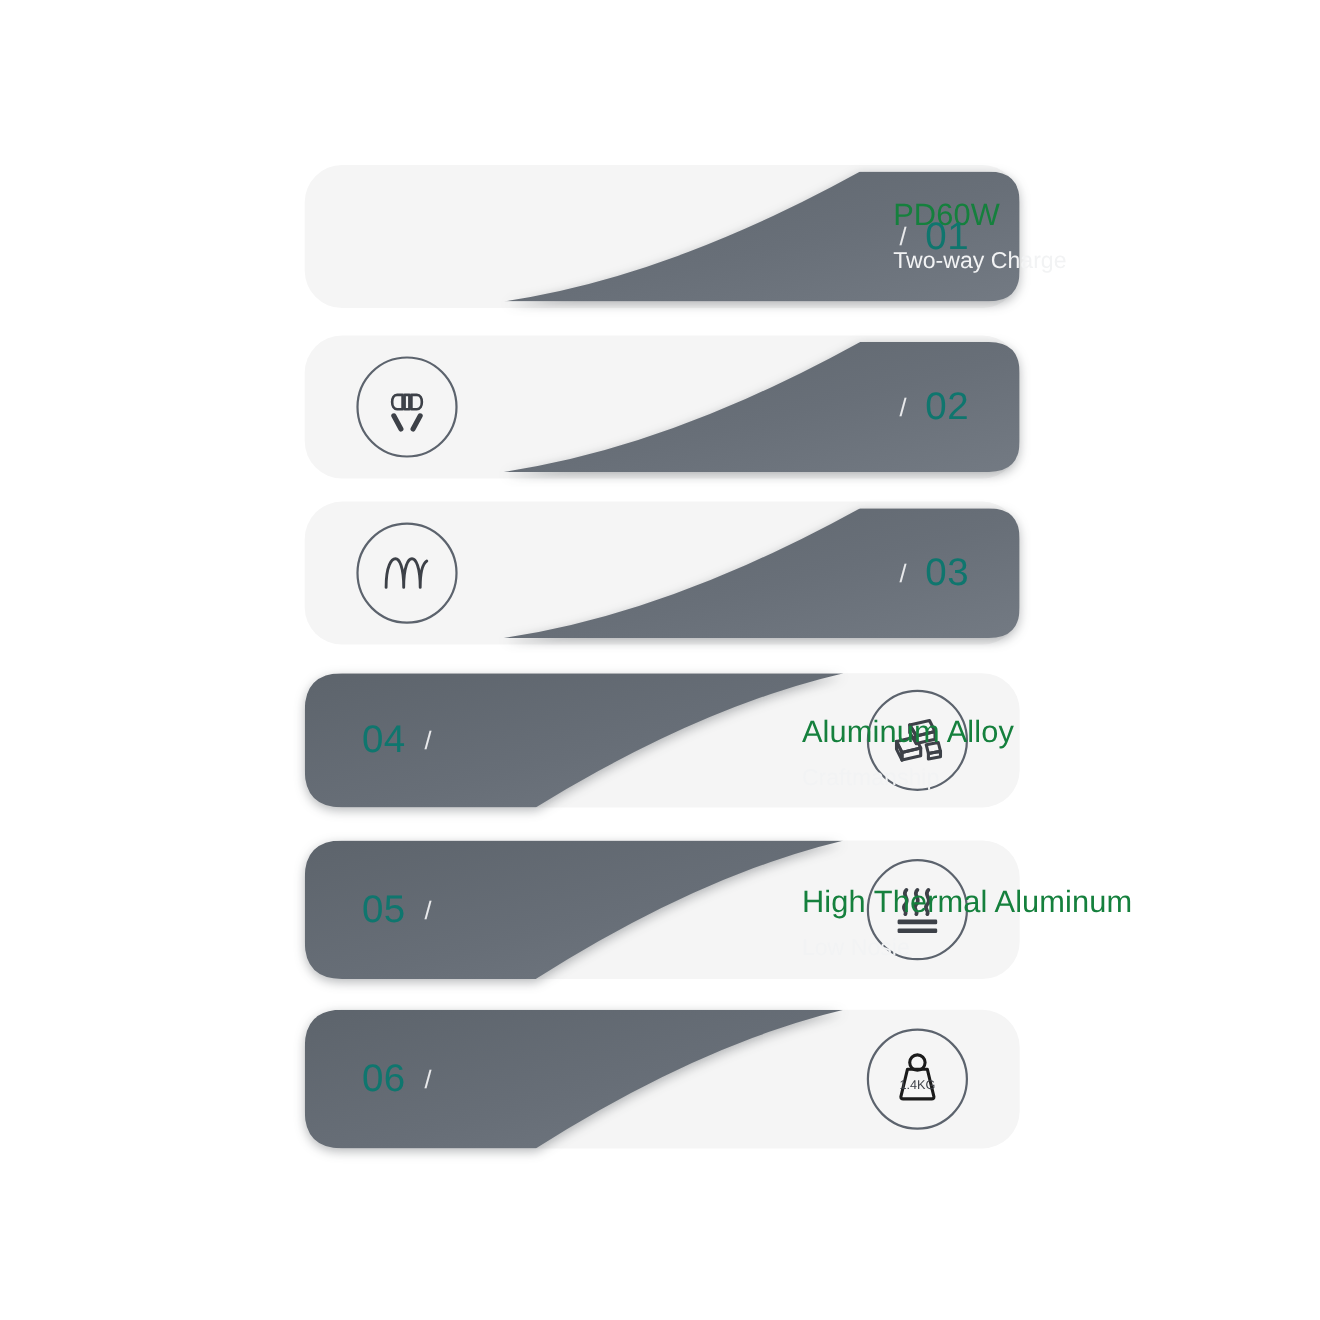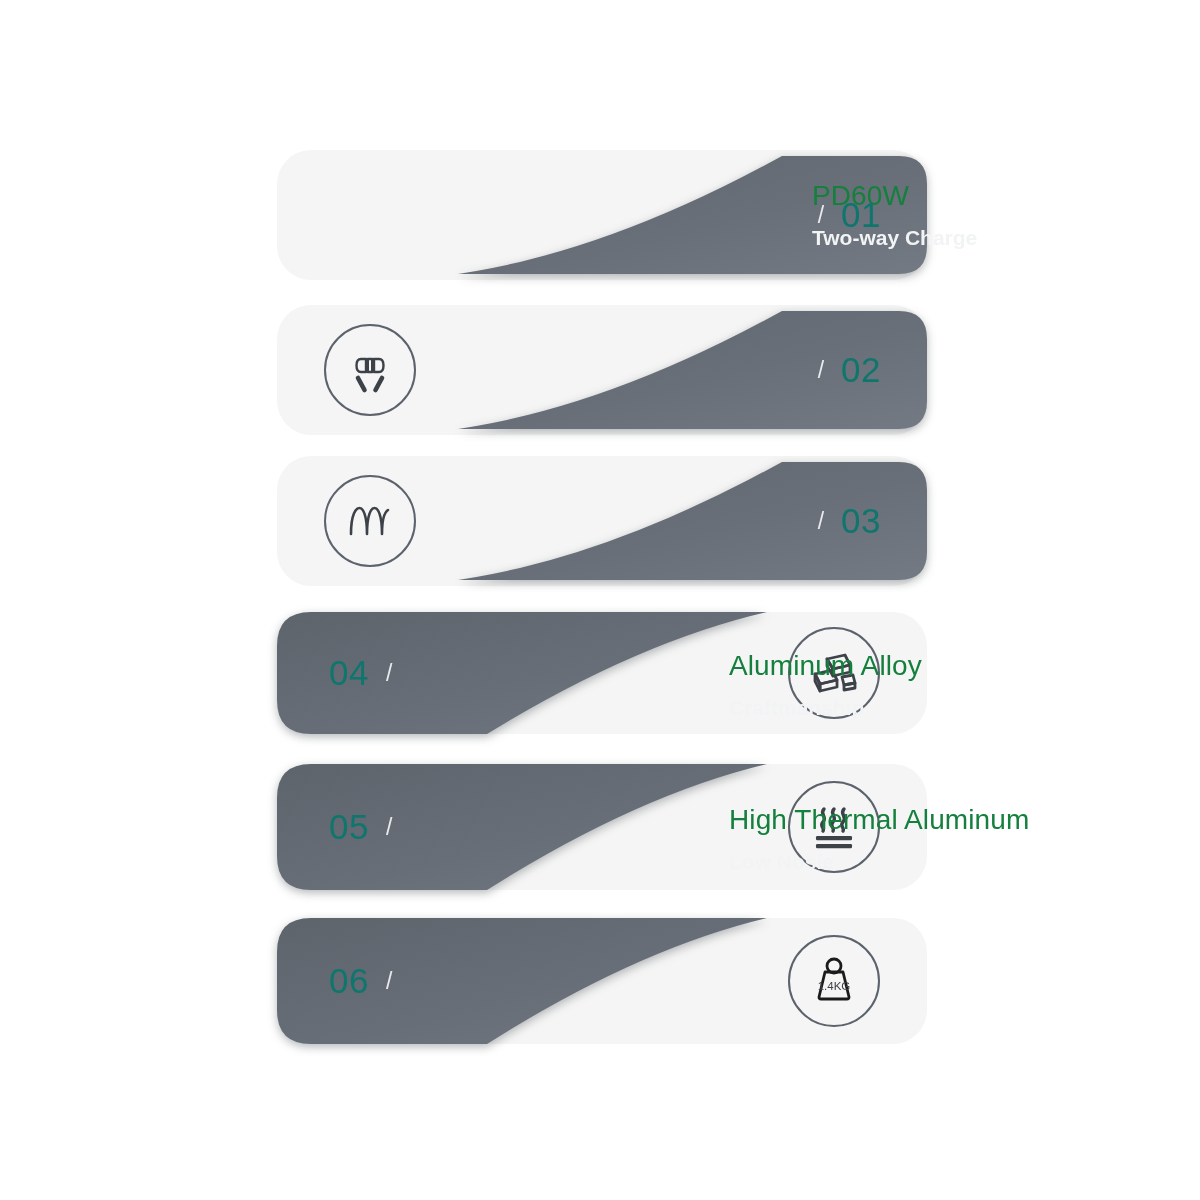--- a/index.html
+++ b/index.html
@@ -80,21 +80,21 @@
   .title {
     font-size: 28px;
     font-weight: 400;
     color: #15803d;
     letter-spacing: 0.1px;
     line-height: 1.05;
     white-space: nowrap;
   }
   .subtitle {
     font-size: 21px;
-    font-weight: 700;
+    font-weight: 400;
     color: #f2f3f4;
     margin-top: 17px;
     line-height: 1.05;
     white-space: nowrap;
   }
 
   
   .index-group {
     position: absolute;
     top: 50%;

